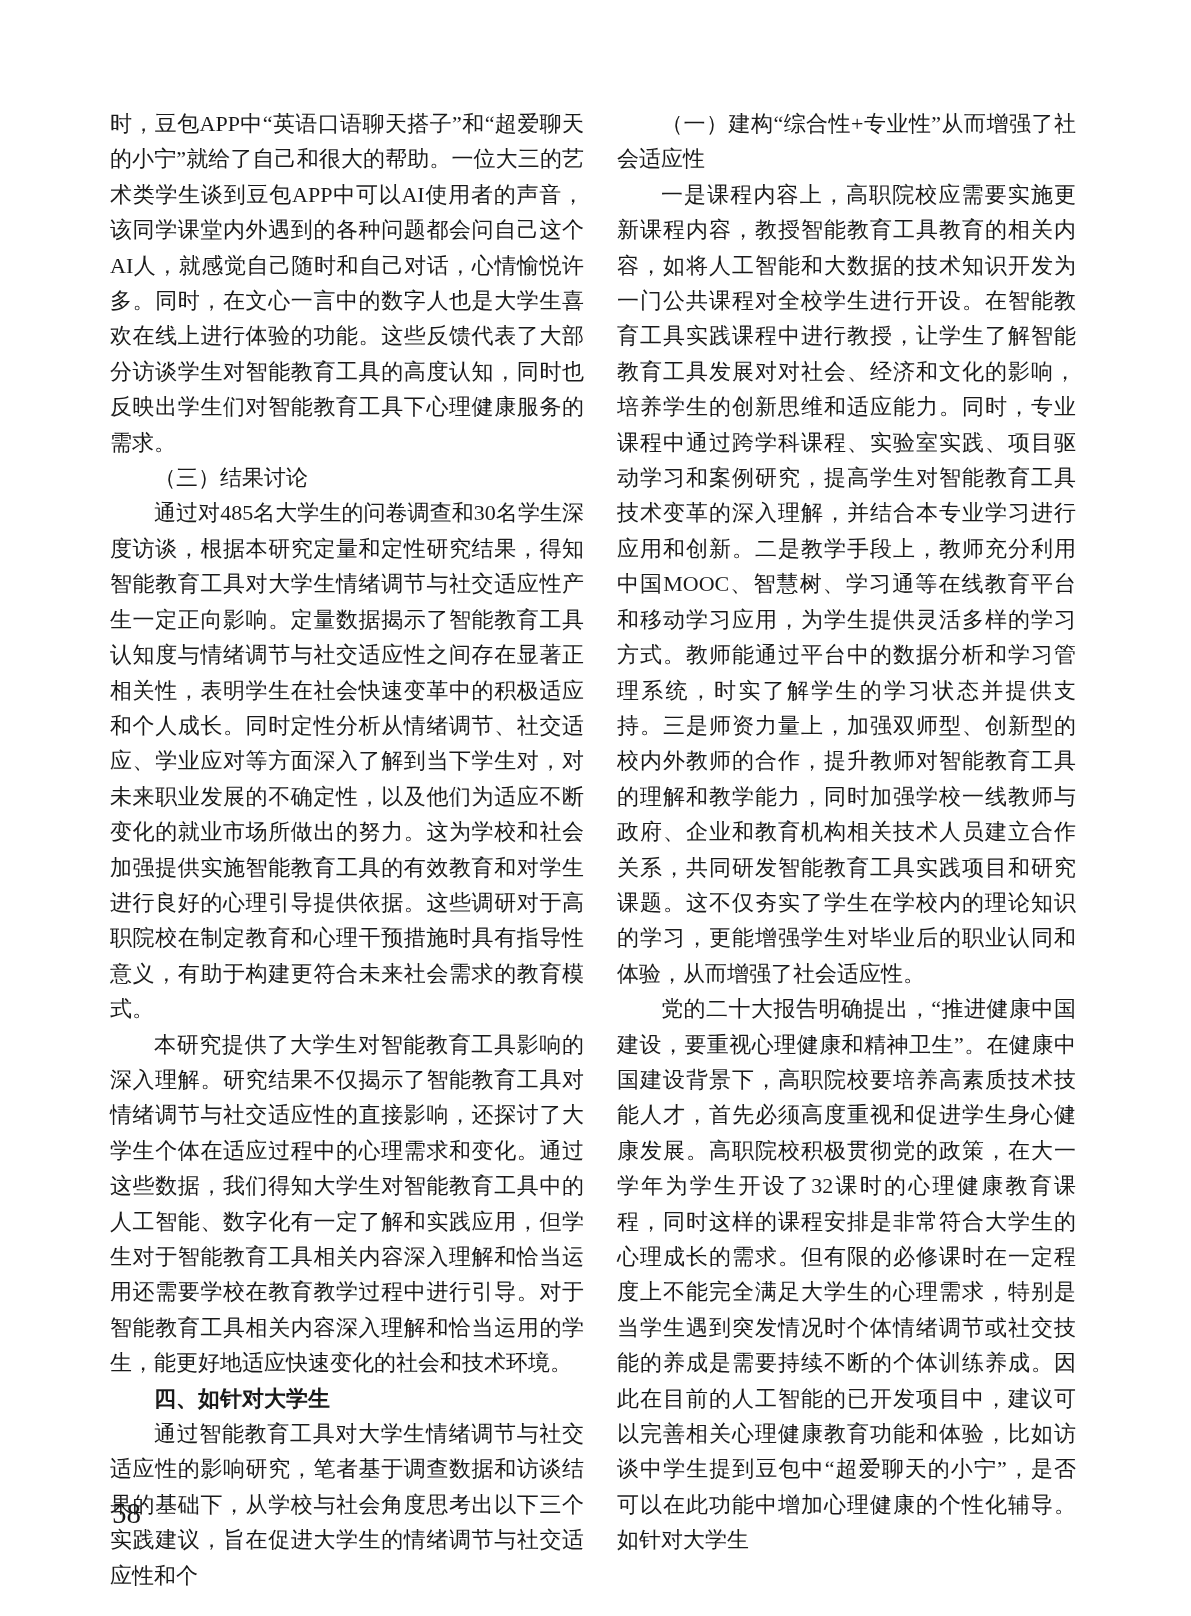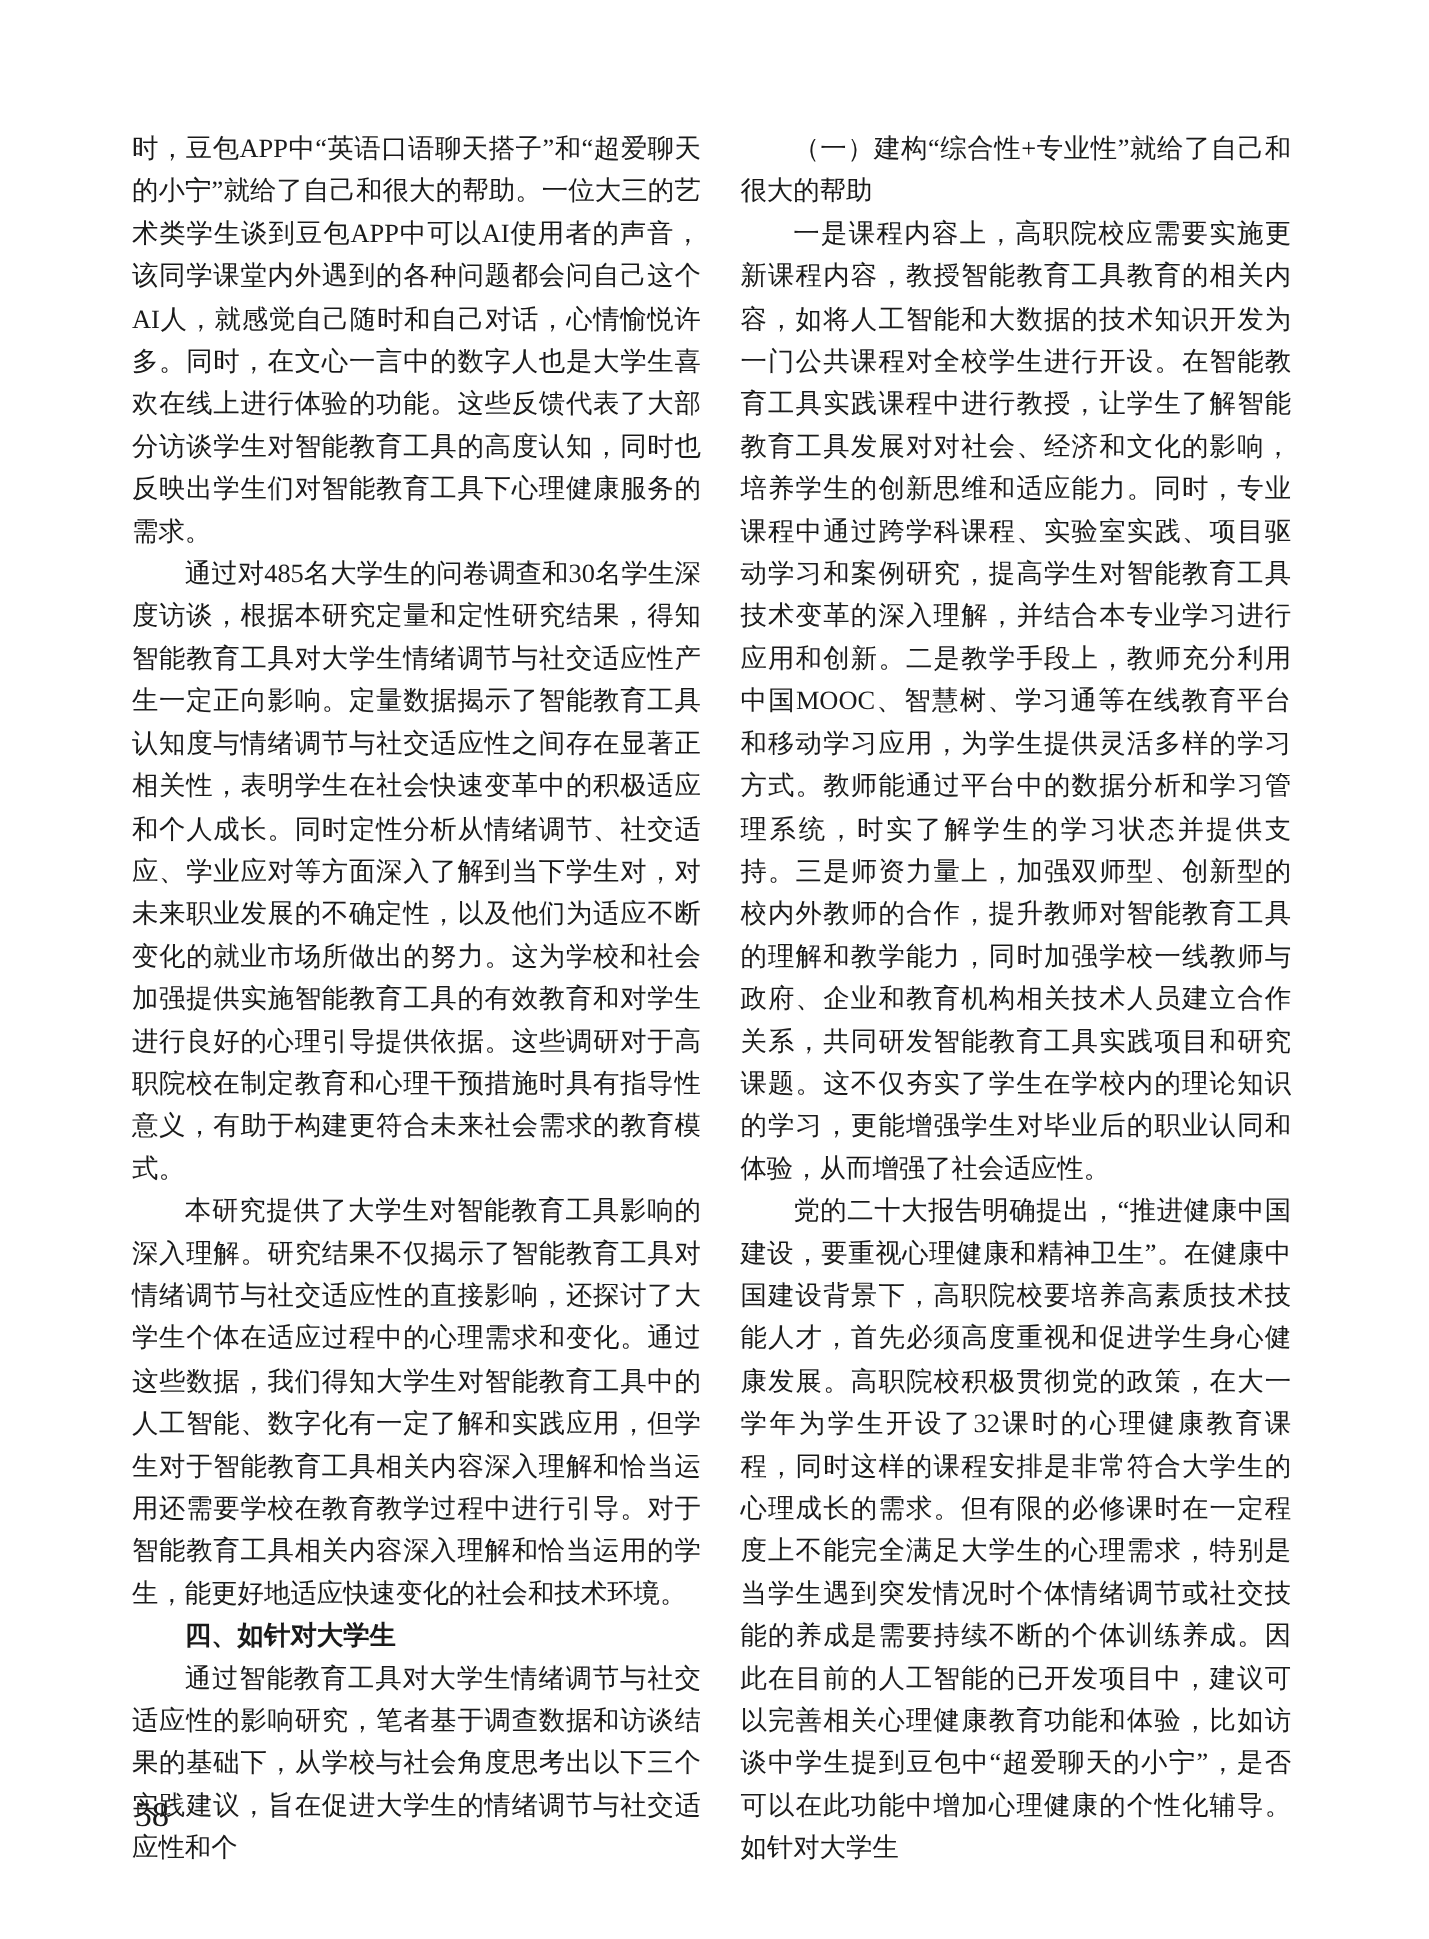--- a/index.html
+++ b/index.html
@@ -55,28 +55,29 @@
 </style>
 </head>
 <body>
 
 <div class="page">
 
   <div class="content">
 
     <div class="column left">
       <p class="cont">时，豆包APP中“英语口语聊天搭子”和“超爱聊天的小宁”就给了自己和很大的帮助。一位大三的艺术类学生谈到豆包APP中可以AI使用者的声音，该同学课堂内外遇到的各种问题都会问自己这个AI人，就感觉自己随时和自己对话，心情愉悦许多。同时，在文心一言中的数字人也是大学生喜欢在线上进行体验的功能。这些反馈代表了大部分访谈学生对智能教育工具的高度认知，同时也反映出学生们对智能教育工具下心理健康服务的需求。</p>
+      <p class="para">（三）结果讨论</p>
       <p class="para">通过对485名大学生的问卷调查和30名学生深度访谈，根据本研究定量和定性研究结果，得知智能教育工具对大学生情绪调节与社交适应性产生一定正向影响。定量数据揭示了智能教育工具认知度与情绪调节与社交适应性之间存在显著正相关性，表明学生在社会快速变革中的积极适应和个人成长。同时定性分析从情绪调节、社交适应、学业应对等方面深入了解到当下学生对，对未来职业发展的不确定性，以及他们为适应不断变化的就业市场所做出的努力。这为学校和社会加强提供实施智能教育工具的有效教育和对学生进行良好的心理引导提供依据。这些调研对于高职院校在制定教育和心理干预措施时具有指导性意义，有助于构建更符合未来社会需求的教育模式。</p>
       <p class="para">本研究提供了大学生对智能教育工具影响的深入理解。研究结果不仅揭示了智能教育工具对情绪调节与社交适应性的直接影响，还探讨了大学生个体在适应过程中的心理需求和变化。通过这些数据，我们得知大学生对智能教育工具中的人工智能、数字化有一定了解和实践应用，但学生对于智能教育工具相关内容深入理解和恰当运用还需要学校在教育教学过程中进行引导。对于智能教育工具相关内容深入理解和恰当运用的学生，能更好地适应快速变化的社会和技术环境。</p>
       <p class="para heading-bold">四、如针对大学生</p>
       <p class="para">通过智能教育工具对大学生情绪调节与社交适应性的影响研究，笔者基于调查数据和访谈结果的基础下，从学校与社会角度思考出以下三个实践建议，旨在促进大学生的情绪调节与社交适应性和个</p>
     </div>
 
     <div class="column right">
-      <p class="para">（一）建构“综合性+专业性”就给了自己和很大的帮助</p>
+      <p class="para">（一）建构“综合性+专业性”从而增强了社会适应性</p>
       <p class="para">一是课程内容上，高职院校应需要实施更新课程内容，教授智能教育工具教育的相关内容，如将人工智能和大数据的技术知识开发为一门公共课程对全校学生进行开设。在智能教育工具实践课程中进行教授，让学生了解智能教育工具发展对对社会、经济和文化的影响，培养学生的创新思维和适应能力。同时，专业课程中通过跨学科课程、实验室实践、项目驱动学习和案例研究，提高学生对智能教育工具技术变革的深入理解，并结合本专业学习进行应用和创新。二是教学手段上，教师充分利用中国MOOC、智慧树、学习通等在线教育平台和移动学习应用，为学生提供灵活多样的学习方式。教师能通过平台中的数据分析和学习管理系统，时实了解学生的学习状态并提供支持。三是师资力量上，加强双师型、创新型的校内外教师的合作，提升教师对智能教育工具的理解和教学能力，同时加强学校一线教师与政府、企业和教育机构相关技术人员建立合作关系，共同研发智能教育工具实践项目和研究课题。这不仅夯实了学生在学校内的理论知识的学习，更能增强学生对毕业后的职业认同和体验，从而增强了社会适应性。</p>
       <p class="para">党的二十大报告明确提出，“推进健康中国建设，要重视心理健康和精神卫生”。在健康中国建设背景下，高职院校要培养高素质技术技能人才，首先必须高度重视和促进学生身心健康发展。高职院校积极贯彻党的政策，在大一学年为学生开设了32课时的心理健康教育课程，同时这样的课程安排是非常符合大学生的心理成长的需求。但有限的必修课时在一定程度上不能完全满足大学生的心理需求，特别是当学生遇到突发情况时个体情绪调节或社交技能的养成是需要持续不断的个体训练养成。因此在目前的人工智能的已开发项目中，建议可以完善相关心理健康教育功能和体验，比如访谈中学生提到豆包中“超爱聊天的小宁”，是否可以在此功能中增加心理健康的个性化辅导。如针对大学生</p>
     </div>
 
   </div>
 
   <div class="page-number">58</div>
 
 </div>
 

